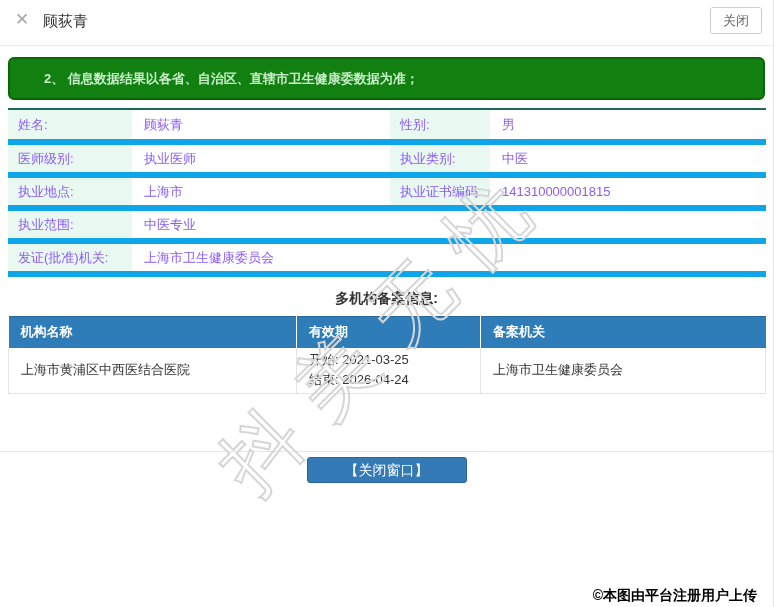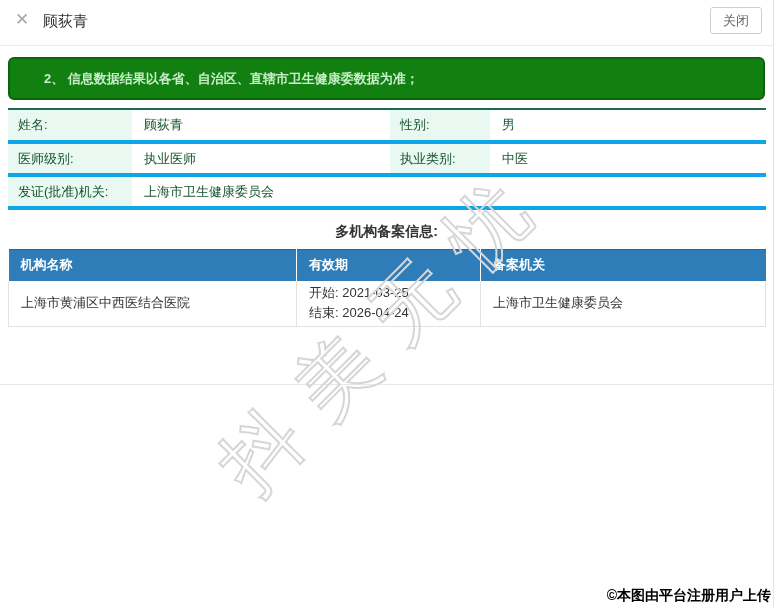--- a/index.html
+++ b/index.html
@@ -12,41 +12,41 @@
   .x-icon { position:absolute; left:15px; top:11px; font-size:17px; color:#a8a8a8; cursor:pointer; line-height:1; }
   .title { position:absolute; left:43px; top:12px; font-size:15px; color:#333; }
   .close-btn { position:absolute; right:11px; top:7px; width:52px; height:27px; background:#fff; border:1px solid #cfcfcf; border-radius:3px; font-size:13px; color:#666; text-align:center; line-height:25px; cursor:pointer;margin-left:29px; }
 
   
   .notice { margin:11px 8px 8px 8px; background:#118011; border:2px solid #0a650a; border-radius:6px; padding:9px 8px 9px 34px; }
   .notice div { font-size:13px; font-weight:bold; color:#c9ecc9; line-height:21px; }
 
   
   table.info { width:758px; margin:0 8px; border-collapse:collapse; border-top:2px solid #1c6b57; }
-  table.info td { height:33px; font-size:13px; color:#14532d; border-bottom:4px solid #0ea5e9; vertical-align:middle; }
+  table.info td { height:33px; font-size:13px; color:#8b5cf6; border-bottom:6px solid #0ea5e9; vertical-align:middle; }
   table.info td.lbl { width:124px; background:#e9f8f1; padding-left:10px; }
   table.info td.lbl2 { width:100px; background:#e9f8f1; padding-left:10px; }
   table.info td.val { width:258px; padding-left:12px; }
   table.info td.val2 { padding-left:12px; }
 
   .section-title { margin-top:13px; text-align:center; font-size:14px; font-weight:bold; color:#333; }
 
   
   table.filing { width:758px; margin:8px 8px 13px 8px; border-collapse:collapse;border-radius:10px; }
   table.filing th { background:#2f7db8; color:#fff; font-size:13px; font-weight:bold; text-align:left; height:31px; padding-left:12px; border-right:1px solid #fff; border-top:1px solid #29689a; }
   table.filing th:last-child { border-right:none; }
   table.filing td { background:#fff; font-size:13px; color:#333; height:46px; padding-left:12px; border:1px solid #e3e3e3; border-top:none; vertical-align:middle; }
   table.filing td .vline { line-height:20px; }
   table.filing col.c1 { width:288px; } table.filing col.c2 { width:184px; }
 
   
   .bottom-divider { margin-top:57px; border-top:1px solid #e7e7e7; }
   .btn-row { text-align:center; padding-top:5px; }
   .close-window-btn { display:inline-block; width:160px; height:26px; background:#337ab7; border:1px solid #2b669a; border-radius:3px; color:#fff; font-size:14px; line-height:24px; text-align:center; cursor:pointer; }
-  .copyright { position:absolute; right:2px; bottom:2px; font-size:14px; font-weight:bold; color:#000;
+  .copyright { position:absolute; right:16px; bottom:2px; font-size:14px; font-weight:bold; color:#000;
     text-shadow:-1px -1px 0 #fff, 1px -1px 0 #fff, -1px 1px 0 #fff, 1px 1px 0 #fff; }
 
   
   .watermark { position:absolute; left:385px; top:330px; transform:translate(-50%,-50%) rotate(-45deg);
     font-size:78px; letter-spacing:28px; white-space:nowrap; color:transparent;
     -webkit-text-stroke:2px #d6d6d6; pointer-events:none; z-index:5; }
 </style>
 </head>
 <body>
 
@@ -70,20 +70,30 @@
       <td class="lbl2">性别:</td>
       <td class="val2">男</td>
     </tr>
     <tr>
       <td class="lbl">医师级别:</td>
       <td class="val">执业医师</td>
       <td class="lbl2">执业类别:</td>
       <td class="val2">中医</td>
     </tr>
     <tr>
+      <td class="lbl">执业地点:</td>
+      <td class="val">上海市</td>
+      <td class="lbl2">执业证书编码:</td>
+      <td class="val2">141310000001815</td>
+    </tr>
+    <tr>
+      <td class="lbl">执业范围:</td>
+      <td class="val" colspan="3">中医专业</td>
+    </tr>
+    <tr>
       <td class="lbl">发证(批准)机关:</td>
       <td class="val" colspan="3">上海市卫生健康委员会</td>
     </tr>
   </tbody>
     </table>
 
   <div class="section-title">多机构备案信息:</div>
 
   <table class="filing">
     <colgroup>
@@ -102,17 +112,20 @@
       <td>
         <div class="vline">开始: 2021-03-25</div>
         <div class="vline">结束: 2026-04-24</div>
       </td>
       <td>上海市卫生健康委员会</td>
     </tr>
   </tbody>
     </table>
 
   <div class="bottom-divider"></div>
+  <div class="btn-row">
+    <span class="close-window-btn">【关闭窗口】</span>
+  </div>
 
   <div class="copyright">©本图由平台注册用户上传</div>
   <div class="watermark">抖美无忧</div>
 
 </div>
 
 </body></html>

